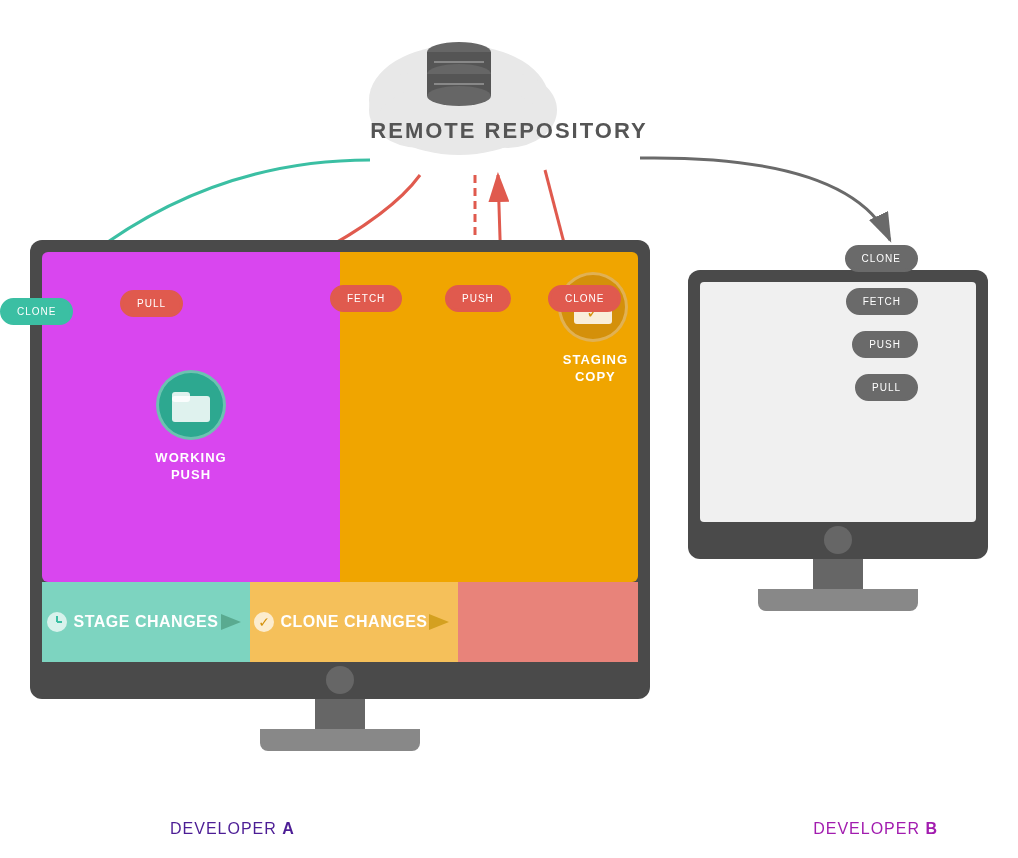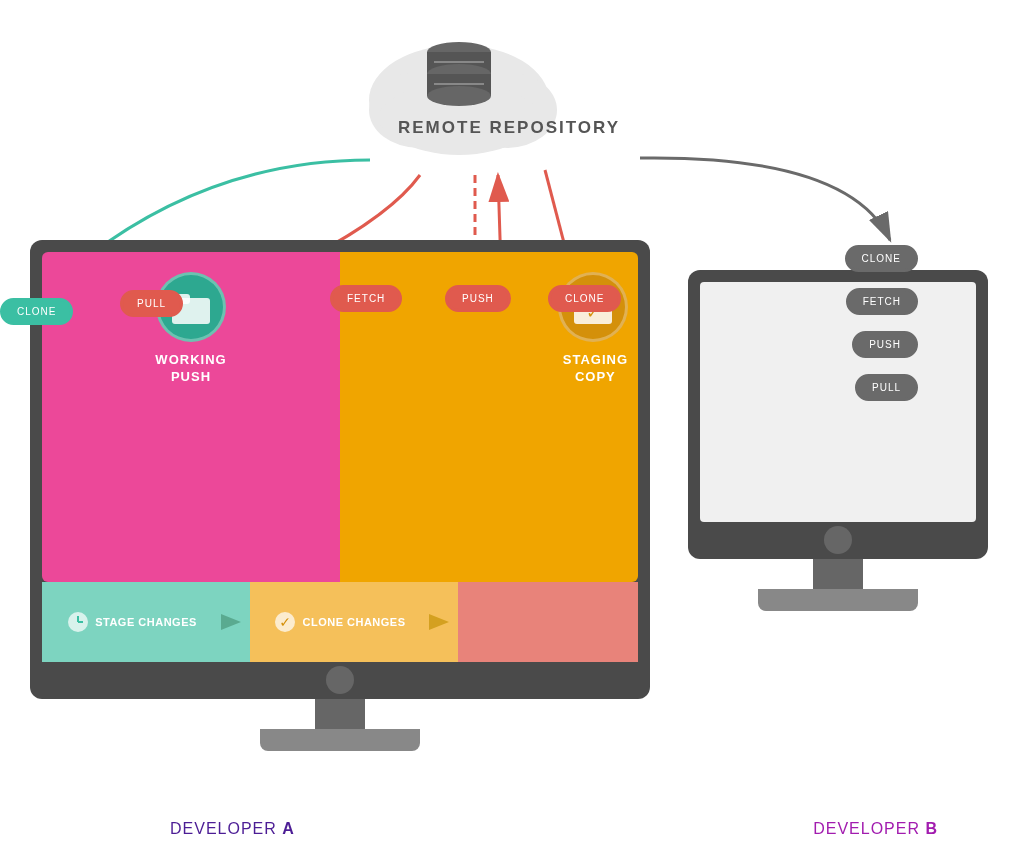--- a/index.html
+++ b/index.html
@@ -27,27 +27,28 @@
       width: 620px;
     }
     .screen-content-a {
       display: flex;
       flex-direction: row;
       height: 330px;
       border-radius: 6px;
       overflow: hidden;
     }
     .working-copy-section {
-      background: #ec4899;
+      background: #d946ef;
       flex: 1;
       display: flex;
       flex-direction: column;
       align-items: center;
       padding: 20px 10px 0 10px;
       position: relative;
+      justify-content: center;
     }
     .staging-area-section {
       background: #f0a500;
       flex: 1;
       display: flex;
       flex-direction: column;
       align-items: flex-end;
       padding: 20px 10px 0 10px;
       position: relative;
     }
@@ -111,21 +112,21 @@
       display: flex;
       align-items: center;
       justify-content: center;
       gap: 6px;
     }
     .bottom-lr {
       background: #e8837a;
       flex: 1;
     }
     .bottom-strip-label {
-      font-size: 11px;
+      font-size: 16px;
       font-weight: bold;
       color: #fff;
       letter-spacing: 0.5px;
       line-height: 1.3;
       text-align: right;
     }
 
     
     .monitor-stand {
       display: flex;
@@ -339,21 +340,21 @@
     <path d="M 870 420 L 870 490" stroke="#6a6a6a" stroke-width="3" fill="none" marker-end="url(#arrowGray)"></path>
 
     <polygon points="0,0 18,10 0,20" fill="#5bbda8" transform="translate(313,617)"></polygon>
 
     <polygon points="0,0 18,10 0,20" fill="#d4a020" transform="translate(507,617)"></polygon>
 
     <circle cx="240" cy="465" r="6" fill="#3bbfa3" opacity="0.7"></circle>
   </svg>
 
   <div style="position:absolute; top:118px; left:50%; transform:translateX(-50%); z-index:5;">
-    <span style="font-size:17px; font-weight:bold; color:#555; letter-spacing:2px;">REMOTE REPOSITORY</span>
+    <span style="font-size:22px; font-weight:bold; color:#555; letter-spacing:2px;">REMOTE REPOSITORY</span>
   </div>
 
   <div class="monitor-a">
     <div class="monitor-bezel">
 
       <div class="screen-content-a">
 
         <div class="working-copy-section">
           <div class="section-icon">
 

